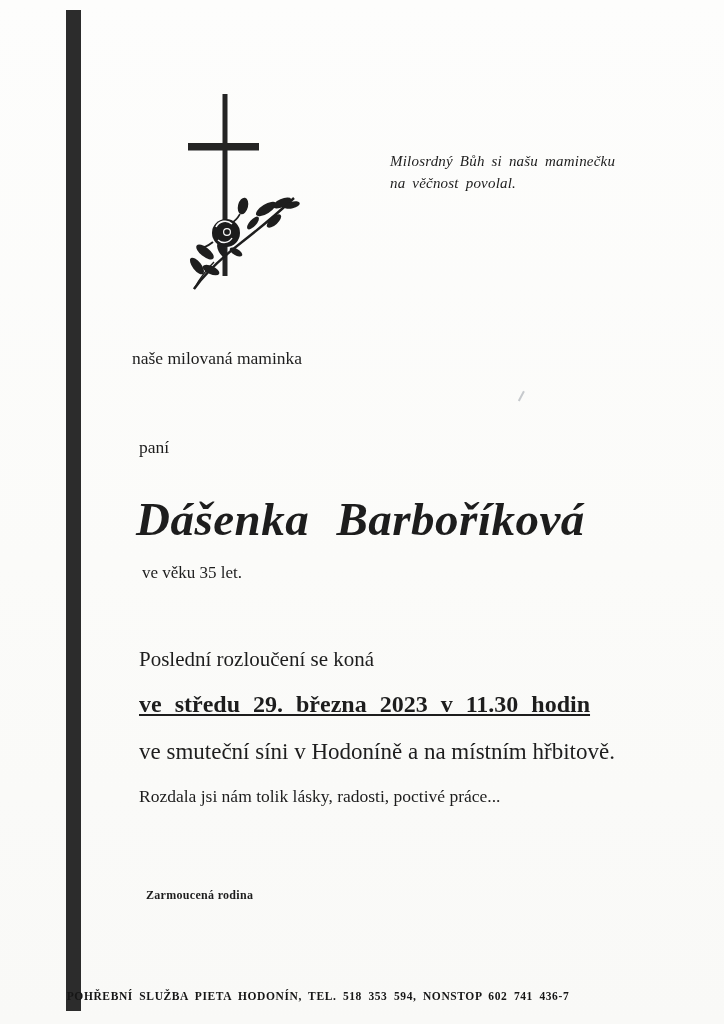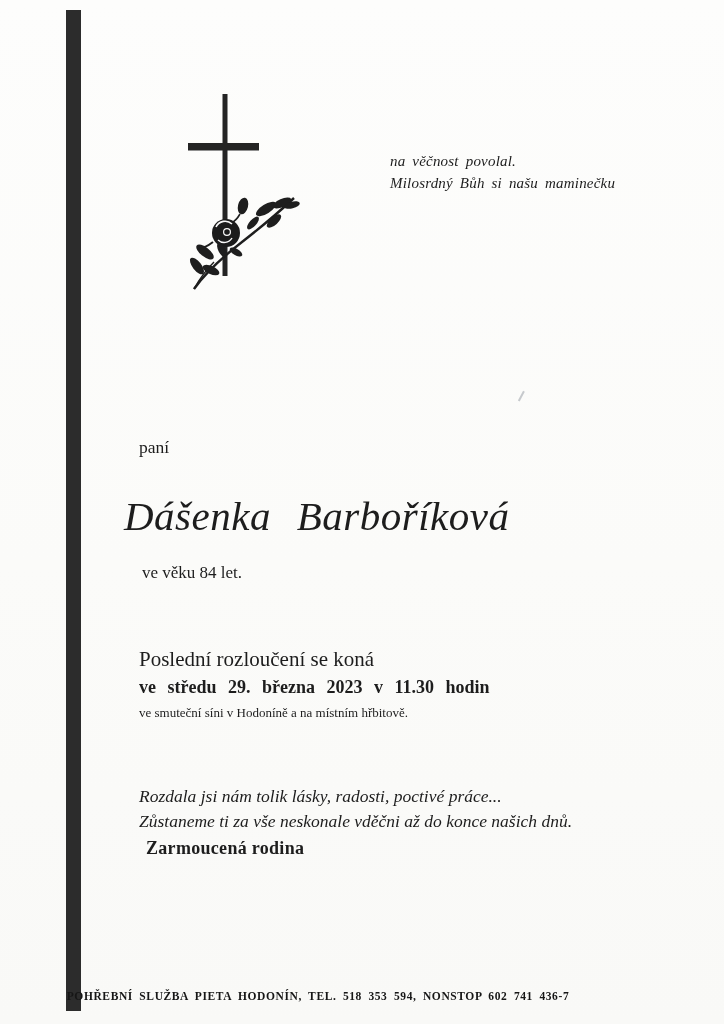--- a/index.html
+++ b/index.html
@@ -27,43 +27,43 @@
 
   .announcement {
     left:132px; top:345px;
     font-size:17.5px; line-height:26.5px;
     width:560px;
   }
 
   .salutation { left:139px; top:437px; font-size:17.5px;text-align:center; }
 
   .deceased-name {
-    left:124px; top:492px;
-    font-size:41px; font-weight:normal; font-style:italic;
+    left:136px; top:492px;
+    font-size:47px; font-weight:bold; font-style:italic;
     letter-spacing:0.5px; word-spacing:15px;
   }
 
   .age-line { left:142px; top:563px; font-size:17px; }
 
   .ceremony { left:139px; top:647px; }
   .ceremony-intro { font-size:21px; }
   .ceremony-datetime {
-    font-size:18px; font-weight:bold;
-    word-spacing:7px; margin-top:5px;
+    font-size:24px; font-weight:bold;
+    word-spacing:7px; margin-top:19px;text-decoration:underline;
   }
-  .ceremony-location { font-size:13px; margin-top:7px; }
+  .ceremony-location { font-size:23px; margin-top:21px; }
 
   .farewell {
     left:139px; top:784px;
-    font-size:17.5px; line-height:24.5px;font-style:italic;
+    font-size:17.5px; line-height:24.5px;
   }
 
   .signature {
-    left:146px; top:838px;
-    font-size:18px; font-weight:bold; letter-spacing:0.3px;
+    left:146px; top:888px;
+    font-size:12px; font-weight:bold; letter-spacing:0.3px;
   }
 
   .footer-line {
     left:0; top:990px; width:636px;
     text-align:center;
     font-size:11.5px; font-weight:bold;
     letter-spacing:0.6px; word-spacing:3px;
     color:#161616;
   }
 
@@ -105,41 +105,41 @@
     <path d="M33,150 q-9,7 -16,6" stroke="#1e1e1e" stroke-width="2" fill="none"></path>
     <ellipse cx="25" cy="160" rx="10.5" ry="4.6" transform="rotate(38 25 160)" fill="#1e1e1e"></ellipse>
     <ellipse cx="17" cy="174" rx="10" ry="4.4" transform="rotate(52 17 174)" fill="#1e1e1e"></ellipse>
     <ellipse cx="31" cy="178" rx="9" ry="4" transform="rotate(24 31 178)" fill="#1e1e1e"></ellipse>
     <ellipse cx="42" cy="158" rx="8" ry="3.6" transform="rotate(62 42 158)" fill="#1e1e1e"></ellipse>
     <ellipse cx="56" cy="160" rx="7" ry="3.2" transform="rotate(30 56 160)" fill="#1e1e1e"></ellipse>
   </svg>
 </div>
 
 <div class="abs epigraph">
+  <div>Milosrdný Bůh si našu maminečku</div>
   <div>na věčnost povolal.</div>
-  <div>Milosrdný Bůh si našu maminečku</div>
 </div>
 
 <div class="abs announcement">
+  <div>naše milovaná maminka</div>
 </div>
 
 <div class="abs scan-speck"></div>
 
 <div class="abs salutation">paní</div>
 
 <div class="abs deceased-name">Dášenka Barboříková</div>
 
-<div class="abs age-line">ve věku 84 let.</div>
+<div class="abs age-line">ve věku 35 let.</div>
 
 <div class="abs ceremony">
   <div class="ceremony-intro">Poslední rozloučení se koná</div>
   <div class="ceremony-datetime">ve středu 29. března 2023 v 11.30 hodin</div>
   <div class="ceremony-location">ve smuteční síni v Hodoníně a na místním hřbitově.</div>
 </div>
 
 <div class="abs farewell">
   <div>Rozdala jsi nám tolik lásky, radosti, poctivé práce...</div>
-  <div>Zůstaneme ti za vše neskonale vděčni až do konce našich dnů.</div>
 </div>
 
 <div class="abs signature">Zarmoucená rodina</div>
 
 <div class="abs footer-line">POHŘEBNÍ SLUŽBA PIETA HODONÍN, TEL. 518 353 594, NONSTOP 602 741 436-7</div>
 
 </body></html>

